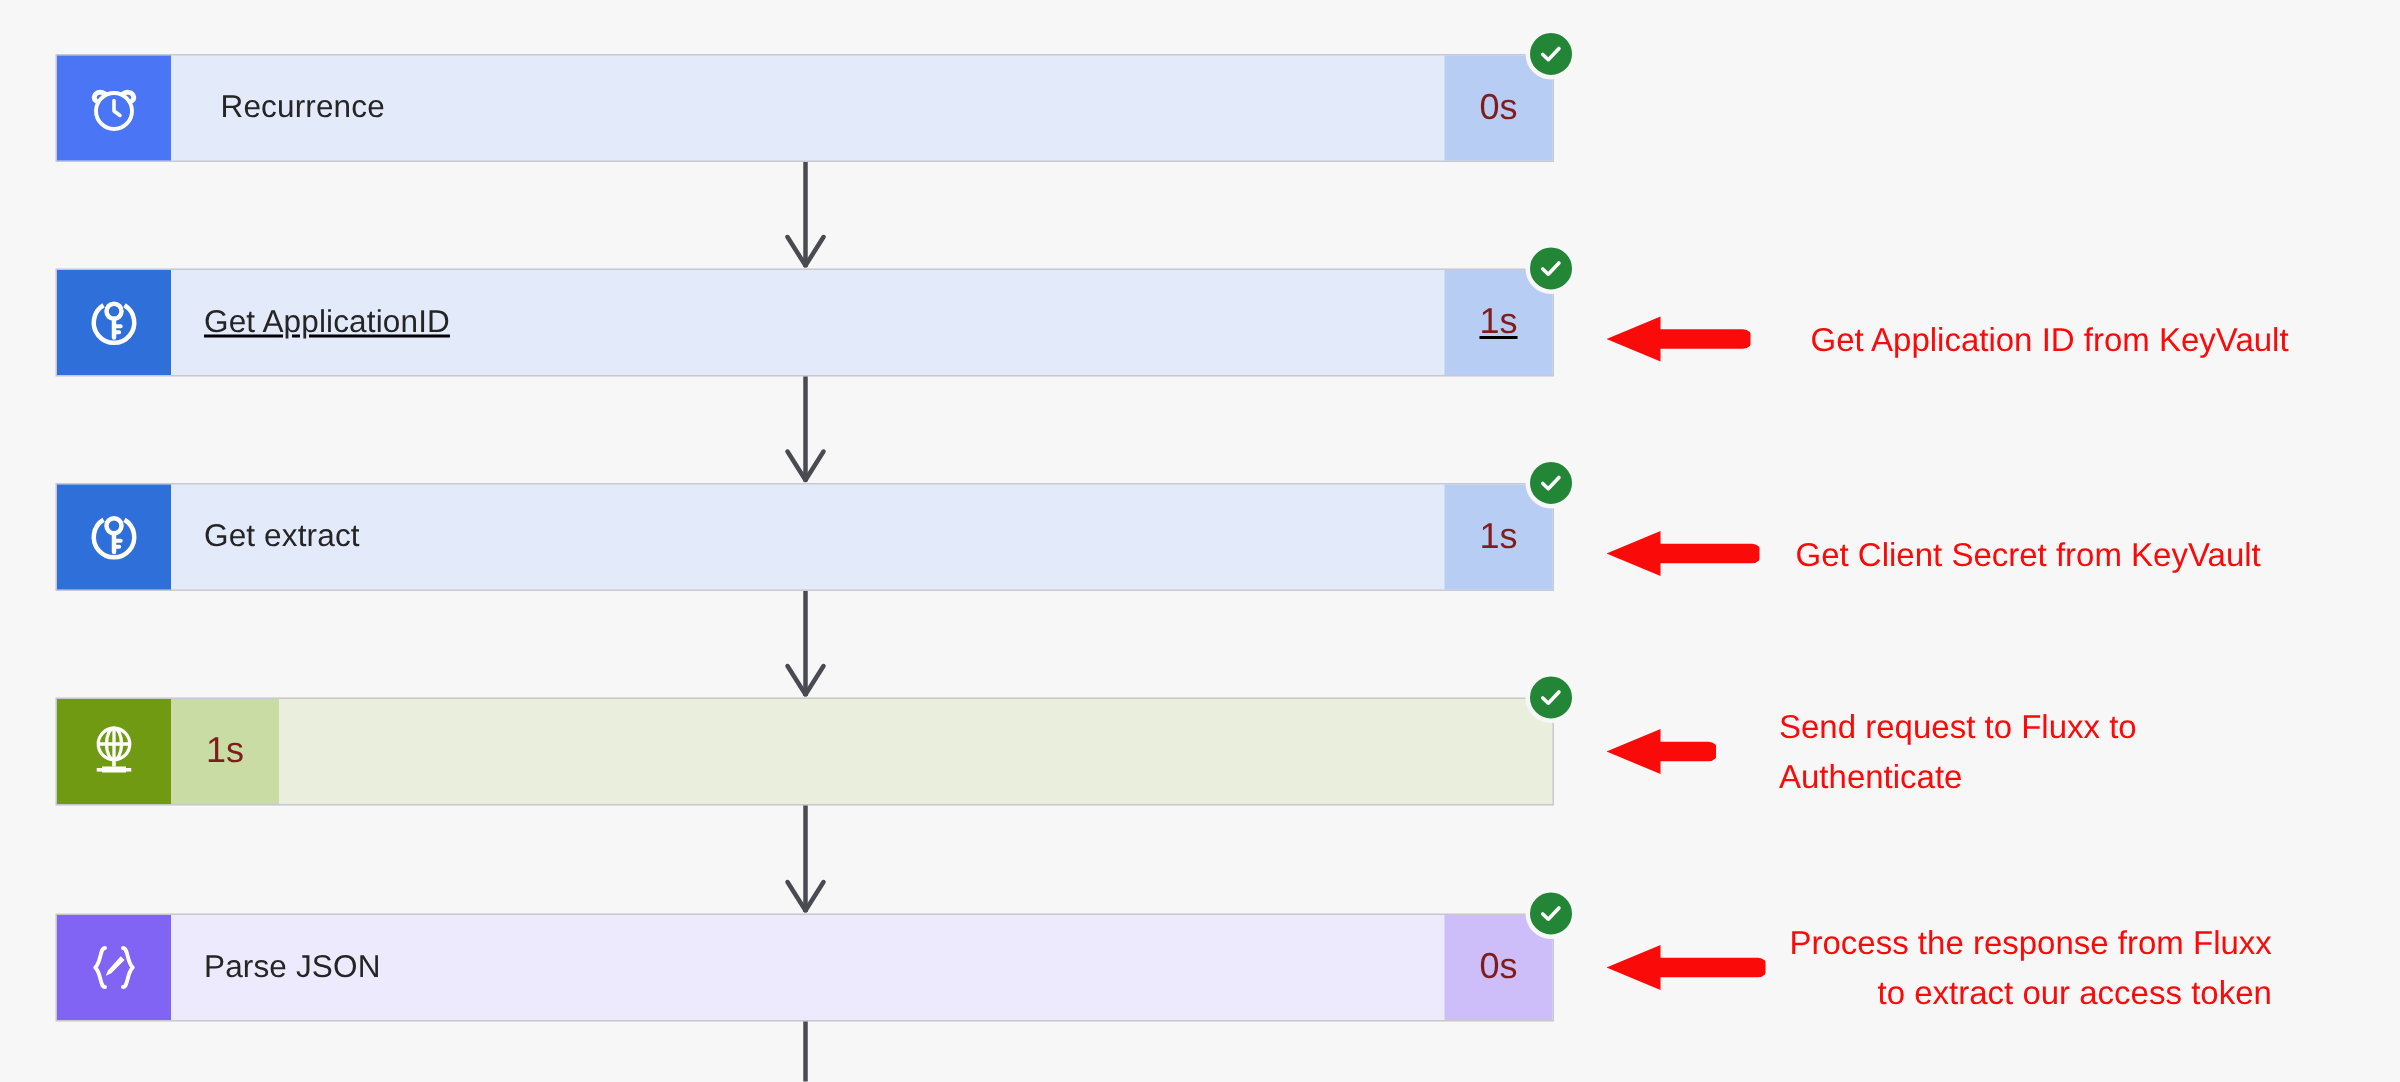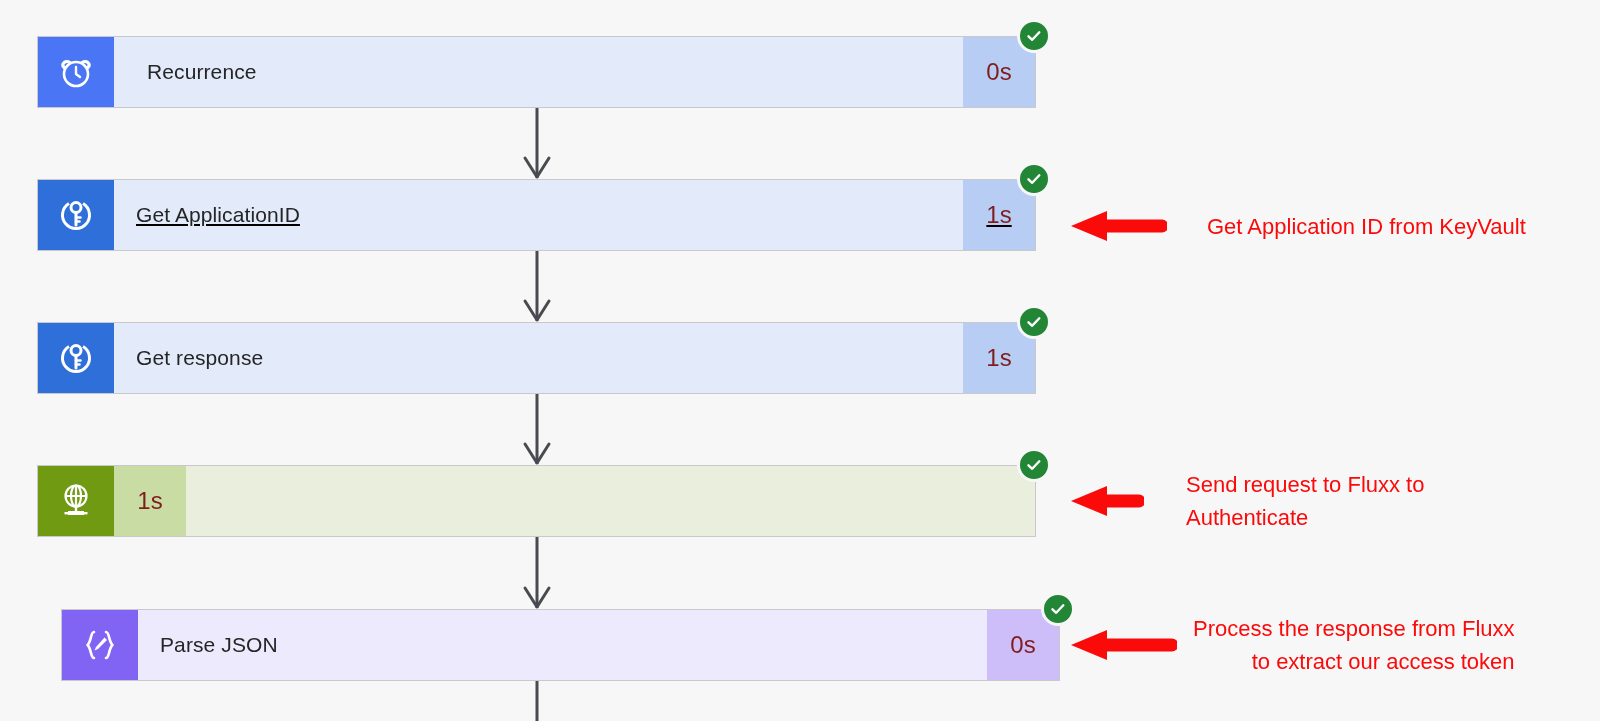--- a/index.html
+++ b/index.html
@@ -152,21 +152,21 @@
     <div class="node" style="left: 37px; top: 322px; width: 999px; background: rgb(227, 235, 251);">
       <div class="node-icon" style="background: rgb(47, 111, 217);">
         <svg width="42" height="42" viewBox="0 0 42 42">
           <path d="M14 9.5 A13.5 13.5 0 1 0 28 9.5" fill="none" stroke="#ffffff" stroke-width="3"></path>
           <circle cx="21" cy="13.5" r="5" fill="none" stroke="#ffffff" stroke-width="3"></circle>
           <path d="M21 18.5 L21 31" fill="none" stroke="#ffffff" stroke-width="3" stroke-linecap="round"></path>
           <path d="M21 23.5 L25.5 23.5 M21 27.5 L24.5 27.5" fill="none" stroke="#ffffff" stroke-width="2.6" stroke-linecap="round"></path>
         </svg>
       </div>
       <div class="node-body">
-        <span class="node-title">Get response</span>
+        <span class="node-title">Get extract</span>
       </div>
       <div class="node-duration" style="background: rgb(183, 205, 244);">1s</div>
       <div class="status-badge" style="background: rgb(35, 134, 54);">
         <span>
           <svg width="18" height="18" viewBox="0 0 18 18">
             <path d="M3.5 9.3 L7.2 12.8 L14.3 5.3" fill="none" stroke="#ffffff" stroke-width="2.4" stroke-linecap="round" stroke-linejoin="round"></path>
           </svg>
         </span>
       </div>
     </div>
@@ -184,21 +184,21 @@
       </div>
       <div class="node-duration" style="background: rgb(201, 220, 164);">1s</div>
       <div class="status-badge" style="background: rgb(35, 134, 54);">
         <span>
           <svg width="18" height="18" viewBox="0 0 18 18">
             <path d="M3.5 9.3 L7.2 12.8 L14.3 5.3" fill="none" stroke="#ffffff" stroke-width="2.4" stroke-linecap="round" stroke-linejoin="round"></path>
           </svg>
         </span>
       </div>
     </div>
-    <div class="node" style="left: 37px; top: 609px; width: 999px; background: rgb(238, 234, 253); margin-left: 24px;">
+    <div class="node" style="left: 37px; top: 609px; width: 999px; background: rgb(238, 234, 253);">
       <div class="node-icon" style="background: rgb(130, 100, 245);">
         <svg width="42" height="42" viewBox="0 0 42 42">
           <path d="M15 8 C11.5 8 12.5 17.5 8.5 21 C12.5 24.5 11.5 34 15 34" fill="none" stroke="#ffffff" stroke-width="2.6" stroke-linecap="round" stroke-linejoin="round"></path>
           <path d="M27 8 C30.5 8 29.5 17.5 33.5 21 C29.5 24.5 30.5 34 27 34" fill="none" stroke="#ffffff" stroke-width="2.6" stroke-linecap="round" stroke-linejoin="round"></path>
           <path d="M25.5 13.5 L28 16 L19 25 L15.5 26.5 L17 23 Z" fill="#ffffff"></path>
         </svg>
       </div>
       <div class="node-body">
         <span class="node-title">Parse JSON</span>
       </div>
@@ -242,20 +242,29 @@
     </div>
     <div class="annotation" style="left: 1071px; top: 190px; height: 72px; align-items: center;">
       <span class="ann-arrow" style="margin-right: 40px;">
         <svg width="96" height="42" viewBox="0 0 96 42">
           <path d="M0 21 L36 6 L36 36 Z" fill="#fb0a0a"></path>
           <line x1="34" y1="21" x2="91" y2="21" stroke="#fb0a0a" stroke-width="13" stroke-linecap="round"></line>
         </svg>
       </span>
       <span class="ann-text" style="text-align: left;">Get Application ID from KeyVault</span>
     </div>
+    <div class="annotation" style="left: 1071px; top: 333px; height: 72px;">
+      <span class="ann-arrow" style="margin-right: 24px;">
+        <svg width="102" height="42" viewBox="0 0 102 42">
+          <path d="M0 21 L36 6 L36 36 Z" fill="#fb0a0a"></path>
+          <line x1="34" y1="21" x2="97" y2="21" stroke="#fb0a0a" stroke-width="13" stroke-linecap="round"></line>
+        </svg>
+      </span>
+      <span class="ann-text" style="text-align: left;">Get Client Secret from KeyVault</span>
+    </div>
     <div class="annotation" style="left: 1071px; top: 465px; height: 72px;">
       <span class="ann-arrow" style="margin-right: 42px;">
         <svg width="73" height="42" viewBox="0 0 73 42">
           <path d="M0 21 L36 6 L36 36 Z" fill="#fb0a0a"></path>
           <line x1="34" y1="21" x2="68" y2="21" stroke="#fb0a0a" stroke-width="13" stroke-linecap="round"></line>
         </svg>
       </span>
       <span class="ann-text" style="text-align: left;">Send request to Fluxx to
 Authenticate</span>
     </div>

